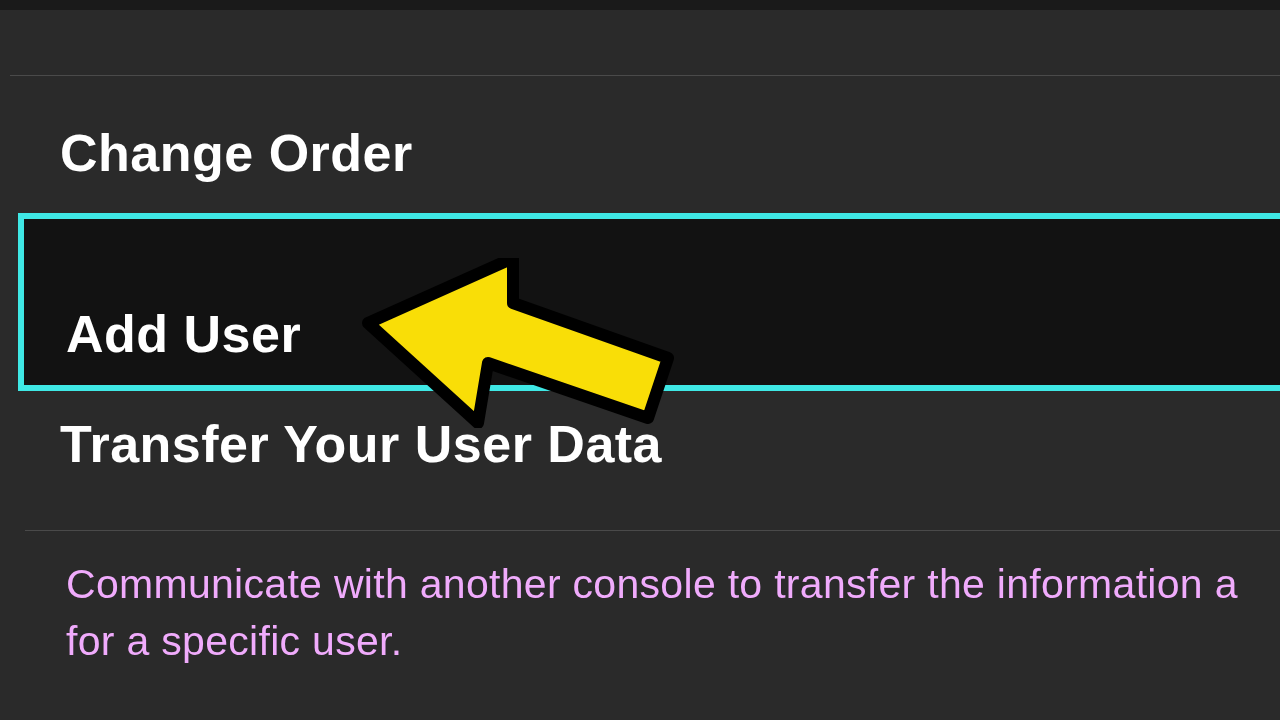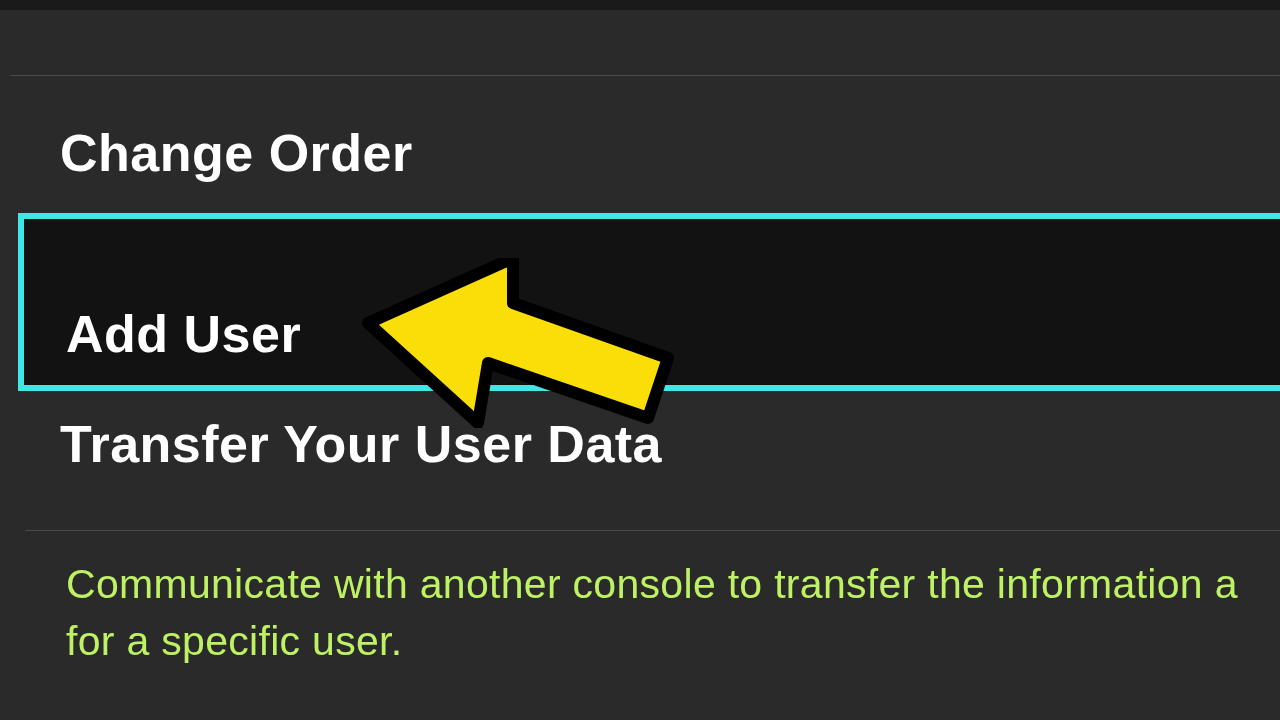--- a/index.html
+++ b/index.html
@@ -89,21 +89,21 @@
       right: 0;
       height: 1px;
       background: #4a4a4a;
     }
     
     .description-text {
       position: absolute;
       top: 556px;
       left: 66px;
       right: 0;
-      color: #bef264;
+      color: #f0abfc;
       font-size: 41px;
       font-weight: 400;
       line-height: 1.4;
       letter-spacing: 0.3px;
     }
     
     .arrow-container {
       position: absolute;
       top: 258px;
       left: 358px;

